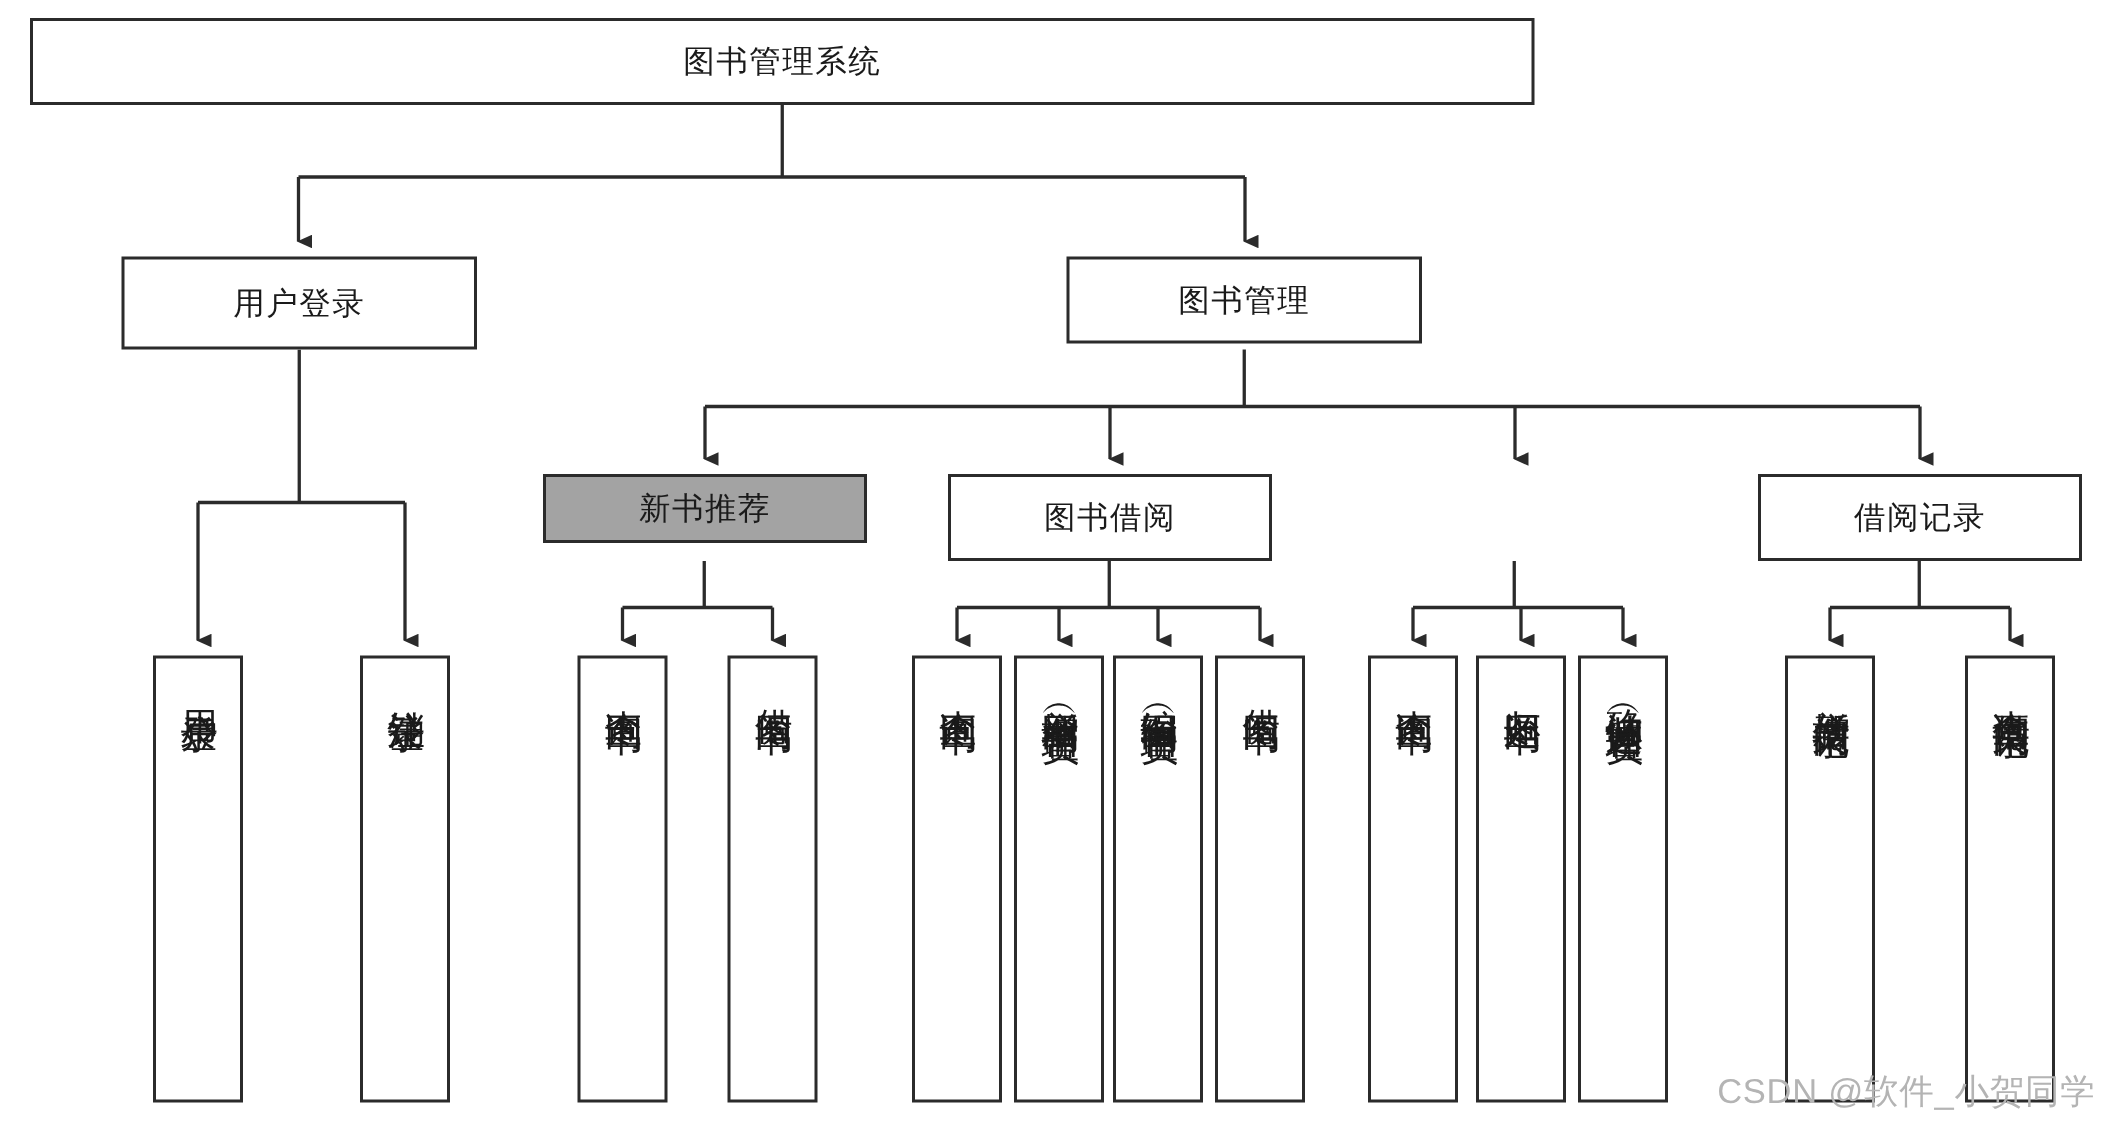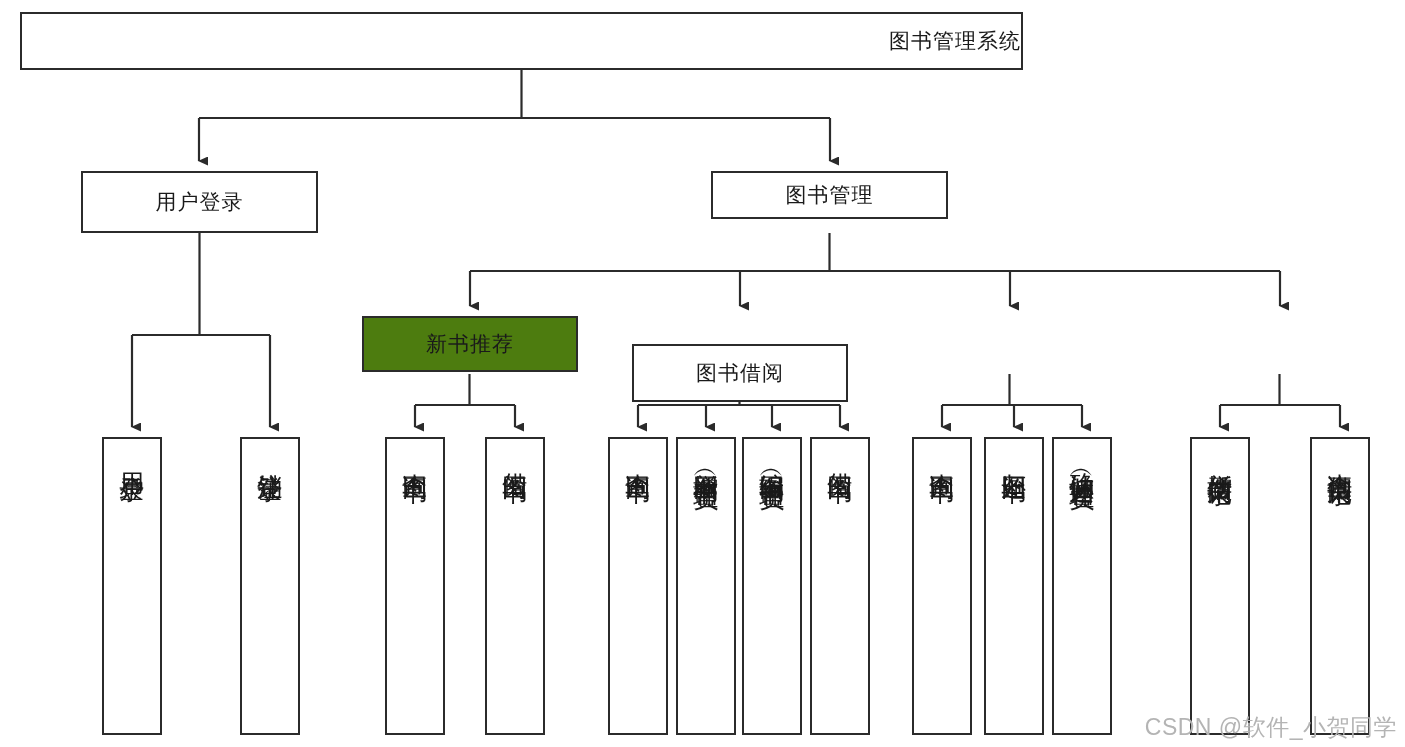--- a/index.html
+++ b/index.html
@@ -115,36 +115,39 @@
       <path d="M 1014 405 L 1014 427" marker-end="url(#arrowhead)"></path>
       <path d="M 1082 405 L 1082 427" marker-end="url(#arrowhead)"></path>
 
       <path d="M 1279.5 374 L 1279.5 405"></path>
       <path d="M 1220 405 L 1340 405"></path>
       <path d="M 1220 405 L 1220 427" marker-end="url(#arrowhead)"></path>
       <path d="M 1340 405 L 1340 427" marker-end="url(#arrowhead)"></path>
     </g>
   </svg>
 
-  <div class="node horiz" style="left: 20px; top: 12px; width: 1003px; height: 58px; border-color: rgb(43, 43, 43); color: rgb(26, 26, 26); background: rgb(255, 255, 255); justify-content: flex-end;">
+  <div class="node horiz" style="left: 20px; top: 12px; width: 1003px; height: 58px; border-color: rgb(43, 43, 43); color: rgb(26, 26, 26); background: rgb(255, 255, 255);">
     <span class="htext">图书管理系统</span>
   </div>
 
   <div class="node horiz" style="left: 81px; top: 171px; width: 237px; height: 62px; border-color: rgb(43, 43, 43); color: rgb(26, 26, 26); background: rgb(255, 255, 255);">
     <span class="htext">用户登录</span>
   </div>
-  <div class="node horiz" style="left: 711px; top: 171px; width: 237px; height: 48px; border-color: rgb(43, 43, 43); color: rgb(26, 26, 26); background: rgb(255, 255, 255);">
+  <div class="node horiz" style="left: 711px; top: 171px; width: 237px; height: 58px; border-color: rgb(43, 43, 43); color: rgb(26, 26, 26); background: rgb(255, 255, 255);">
     <span class="htext">图书管理</span>
   </div>
 
-  <div class="node horiz" style="left: 362px; top: 316px; width: 216px; height: 56px; border-color: rgb(43, 43, 43); color: rgb(26, 26, 26); background: #4d7c0f;">
+  <div class="node horiz" style="left: 362px; top: 316px; width: 216px; height: 46px; border-color: rgb(43, 43, 43); color: rgb(26, 26, 26); background: #a3a3a3;">
     <span class="htext">新书推荐</span>
   </div>
-  <div class="node horiz" style="left: 632px; top: 316px; width: 216px; height: 58px; border-color: rgb(43, 43, 43); color: rgb(26, 26, 26); background: rgb(255, 255, 255); margin-top: 28px;">
+  <div class="node horiz" style="left: 632px; top: 316px; width: 216px; height: 58px; border-color: rgb(43, 43, 43); color: rgb(26, 26, 26); background: rgb(255, 255, 255);">
     <span class="htext">图书借阅</span>
+  </div>
+  <div class="node horiz" style="left: 1172px; top: 316px; width: 216px; height: 58px; border-color: rgb(43, 43, 43); color: rgb(26, 26, 26); background: rgb(255, 255, 255);">
+    <span class="htext">借阅记录</span>
   </div>
 
   <div class="node vert" style="left: 102px; top: 437px; width: 60px; height: 298px; border-color: rgb(43, 43, 43); color: rgb(26, 26, 26); background: rgb(255, 255, 255);">
     <span class="vtext">用户登录</span>
   </div>
   <div class="node vert" style="left: 240px; top: 437px; width: 60px; height: 298px; border-color: rgb(43, 43, 43); color: rgb(26, 26, 26); background: rgb(255, 255, 255);">
     <span class="vtext">注销登录</span>
   </div>
   <div class="node vert" style="left: 385px; top: 437px; width: 60px; height: 298px; border-color: rgb(43, 43, 43); color: rgb(26, 26, 26); background: rgb(255, 255, 255);">
     <span class="vtext">查询图书</span>

